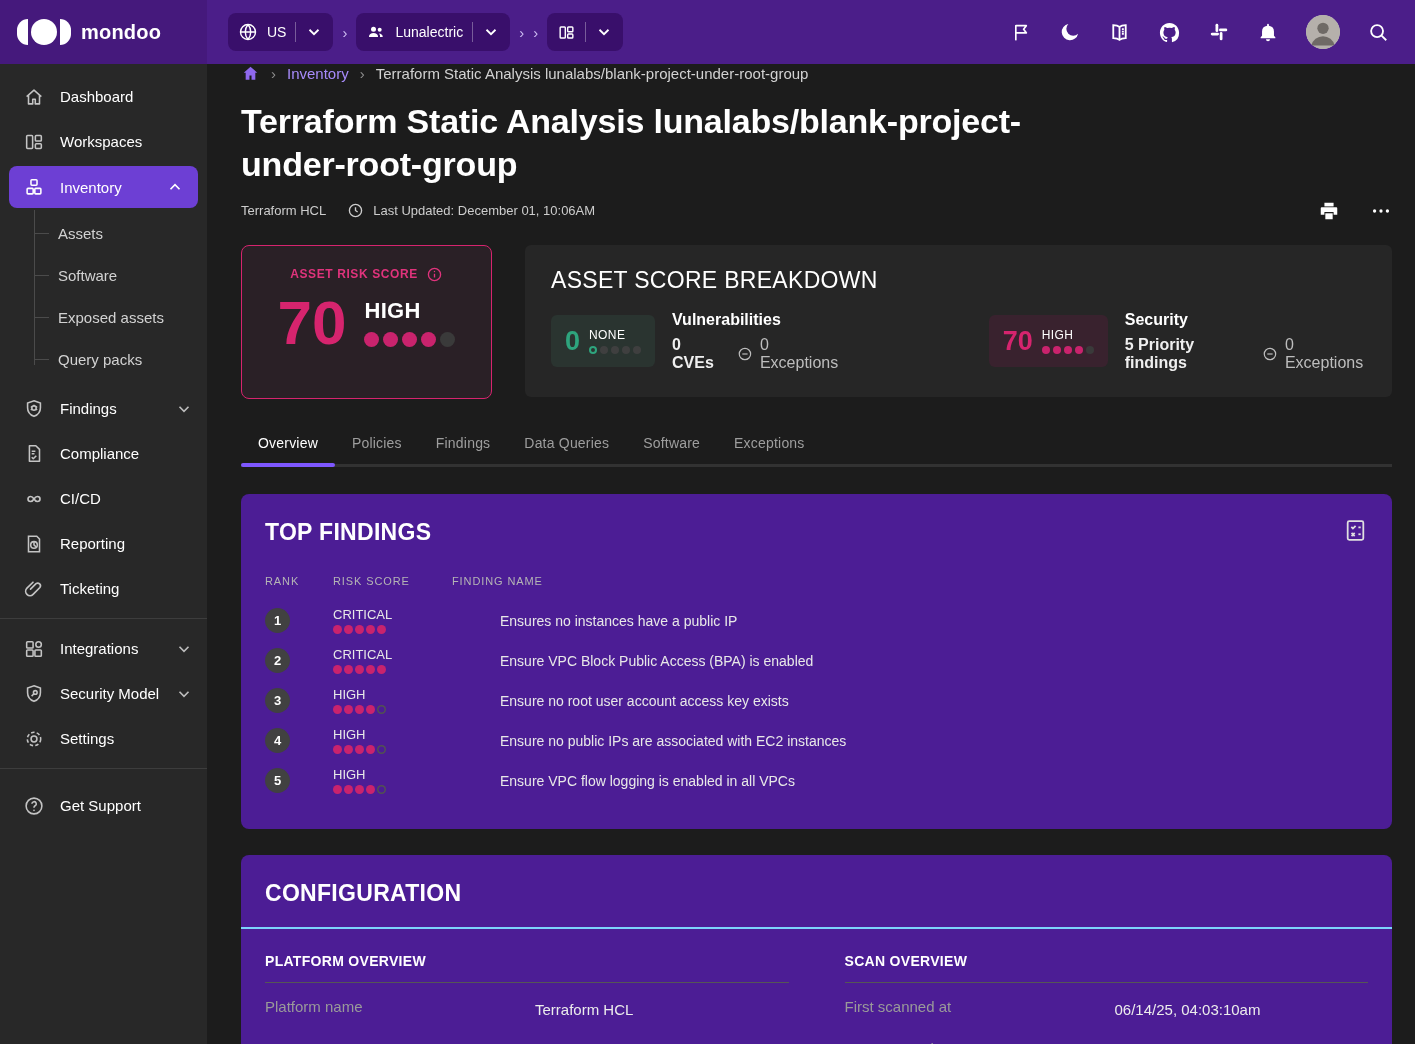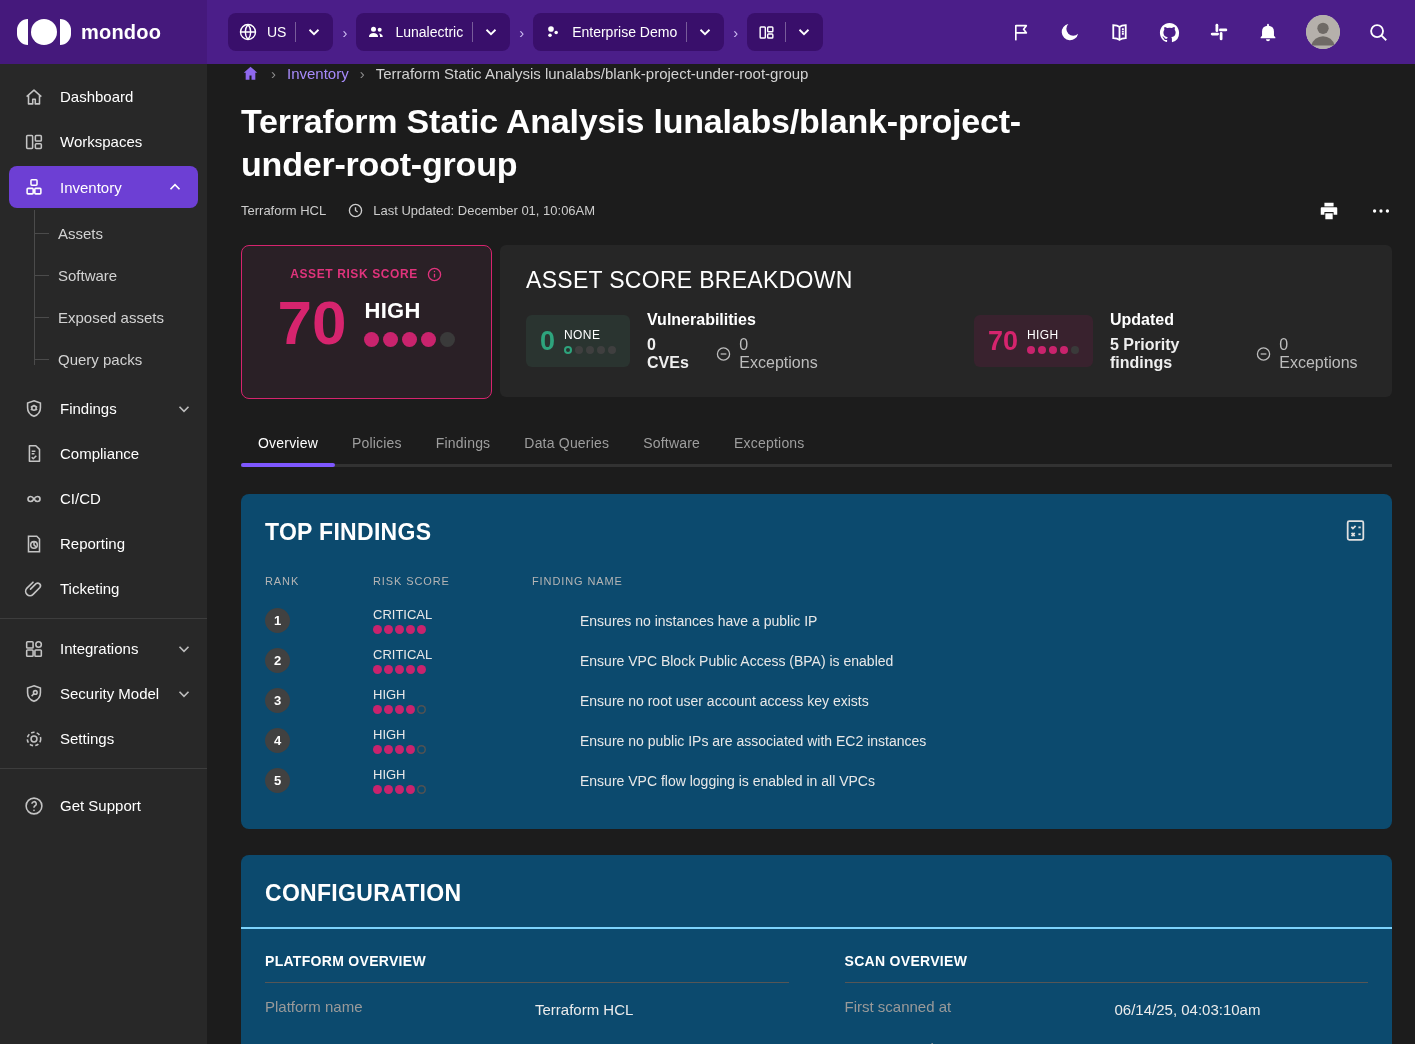--- a/index.html
+++ b/index.html
@@ -60,21 +60,21 @@
   .bc-current { color:#d2d2d2; }
 
   .page-title { margin-top:17px; font-size:34px; font-weight:bold; color:#fff;
     line-height:1.26; max-width:810px; letter-spacing:-.2px; }
 
   .meta-row { margin-top:14px; display:flex; align-items:center; gap:9px; color:#cdcdcd; font-size:13px; }
   .meta-platform { margin-right:12px; }
   .meta-actions { margin-left:auto; display:flex; align-items:center; gap:30px; color:#fff; }
 
   
-  .score-row { margin-top:23px; display:flex; gap:8px; align-items:stretch; }
+  .score-row { margin-top:23px; display:flex; gap:33px; align-items:stretch; }
   .risk-card { width:251px; height:154px; border:1px solid #d6246e; border-radius:8px;
     background:#2a2026; padding:20px 18px 0; flex:0 0 auto; }
   .risk-card-head { display:flex; align-items:center; justify-content:center; gap:8px;
     color:#e0337c; font-size:12px; font-weight:bold; letter-spacing:.6px; }
   .risk-card-body { display:flex; align-items:center; justify-content:center; gap:18px; margin-top:6px; }
   .risk-score { font-size:62px; font-weight:bold; color:#d6246e; line-height:1.1; }
   .risk-right { display:flex; flex-direction:column; gap:8px; }
   .risk-level { color:#fff; font-size:22px; font-weight:bold; letter-spacing:.3px; }
 
   .breakdown-card { flex:1; background:#262626; border-radius:6px; height:152px; padding:22px 26px; }
@@ -98,27 +98,27 @@
 
   
   .tabs { margin-top:25px; display:flex; border-bottom:3px solid #323232; }
   .tab { position:relative; padding:11px 17px 13px; font-size:14px; color:#9e9e9e;
     letter-spacing:.2px; cursor:pointer; }
   .tab.active { color:#fff; }
   .tab.active::after { content:""; position:absolute; left:0; right:0; bottom:-3px; height:4px;
     background:#7e57ff; border-radius:2px; }
 
   
-  .card { background:#0c4a6e; border-radius:8px; }
+  .card { background:#4c1d95; border-radius:8px; }
   .tf-card { margin-top:27px; padding:24px 24px 28px; }
   .tf-head { display:flex; align-items:center; justify-content:space-between; }
   .section-title { color:#fff; font-size:23px; font-weight:bold; letter-spacing:.3px; }
   .tf-icon { color:#e0e0e0; cursor:pointer; }
   .tf-table { margin-top:28px; }
-  .tf-cols, .tf-row { display:grid; grid-template-columns:68px 119px 1fr; align-items:center;gap:40px; }
+  .tf-cols, .tf-row { display:grid; grid-template-columns:68px 119px 1fr; align-items:center; }
   .tf-cols { color:#b5b5b5; font-size:11px; letter-spacing:.9px; }
   .tf-row { height:40px; cursor:pointer; }
   .tf-rows { margin-top:14px; display:flex; flex-direction:column; gap:0; }
   .rank-circle { width:25px; height:25px; border-radius:50%; background:#414141; color:#fff;
     font-size:13px; font-weight:bold; display:flex; align-items:center; justify-content:center; }
   .risk-cell { display:flex; flex-direction:column; gap:3px; }
   .risk-label { color:#e8e8e8; font-size:13px; }
   .tf-name { color:#e8e8e8; font-size:14px;margin-left:48px; }
 
   
@@ -180,32 +180,20 @@
           <path d="M3.6 17.2c0-2.4 2.4-3.9 5.4-3.9s5.4 1.5 5.4 3.9v.8H3.6z"></path>
           <path d="M15.6 13.7c2.4.2 4.4 1.5 4.4 3.3v1h-3.2a4.6 4.6 0 0 0-1.2-4.3z"></path>
         </svg>
       <span>Lunalectric</span>
       <span class="pill-divider"></span>
       <svg class="chev" width="18" height="18" viewBox="0 0 24 24" fill="none" stroke="currentColor" stroke-width="2.4">
           <path d="M6 9l6 6 6-6"></path>
         </svg>
     </div>
     <span class="crumb-sep">›</span>
-    <div class="pill">
-      <svg width="20" height="20" viewBox="0 0 24 24" fill="currentColor">
-          <circle cx="9.6" cy="8.4" r="3.4"></circle>
-          <circle cx="8.4" cy="15.8" r="2.1"></circle>
-          <circle cx="15.8" cy="12.6" r="2.1"></circle>
-        </svg>
-      <span>Enterprise Demo</span>
-      <span class="pill-divider"></span>
-      <svg class="chev" width="18" height="18" viewBox="0 0 24 24" fill="none" stroke="currentColor" stroke-width="2.4">
-          <path d="M6 9l6 6 6-6"></path>
-        </svg>
-    </div>
     <span class="crumb-sep">›</span>
     <div class="pill">
       <svg width="19" height="19" viewBox="0 0 24 24" fill="none" stroke="currentColor" stroke-width="1.8">
           <rect x="4" y="5" width="6.5" height="14" rx="1"></rect>
           <rect x="13.5" y="5" width="6.5" height="6" rx="1"></rect>
           <rect x="13.5" y="14" width="6.5" height="5" rx="1"></rect>
         </svg>
       <span class="pill-divider"></span>
       <svg class="chev" width="18" height="18" viewBox="0 0 24 24" fill="none" stroke="currentColor" stroke-width="2.4">
           <path d="M6 9l6 6 6-6"></path>
@@ -490,21 +478,21 @@
             <span class="dots dots-sm dots-pink">
                 <span class="dot dot-filled"></span>
                 <span class="dot dot-filled"></span>
                 <span class="dot dot-filled"></span>
                 <span class="dot dot-filled"></span>
                 <span class="dot dot-empty"></span>
               </span>
           </span>
         </div>
         <div class="bd-block">
-          <div class="bd-name">Updated</div>
+          <div class="bd-name">Security</div>
           <div class="bd-stats">
             <span class="bd-stat">5 Priority findings</span>
             <span class="bd-exc">
               <svg width="18" height="18" viewBox="0 0 24 24" fill="none" stroke="currentColor" stroke-width="1.8">
                   <circle cx="12" cy="12" r="8.6"></circle>
                   <path d="M8 12h8"></path>
                 </svg>
               <span>0 Exceptions</span>
             </span>
           </div>

